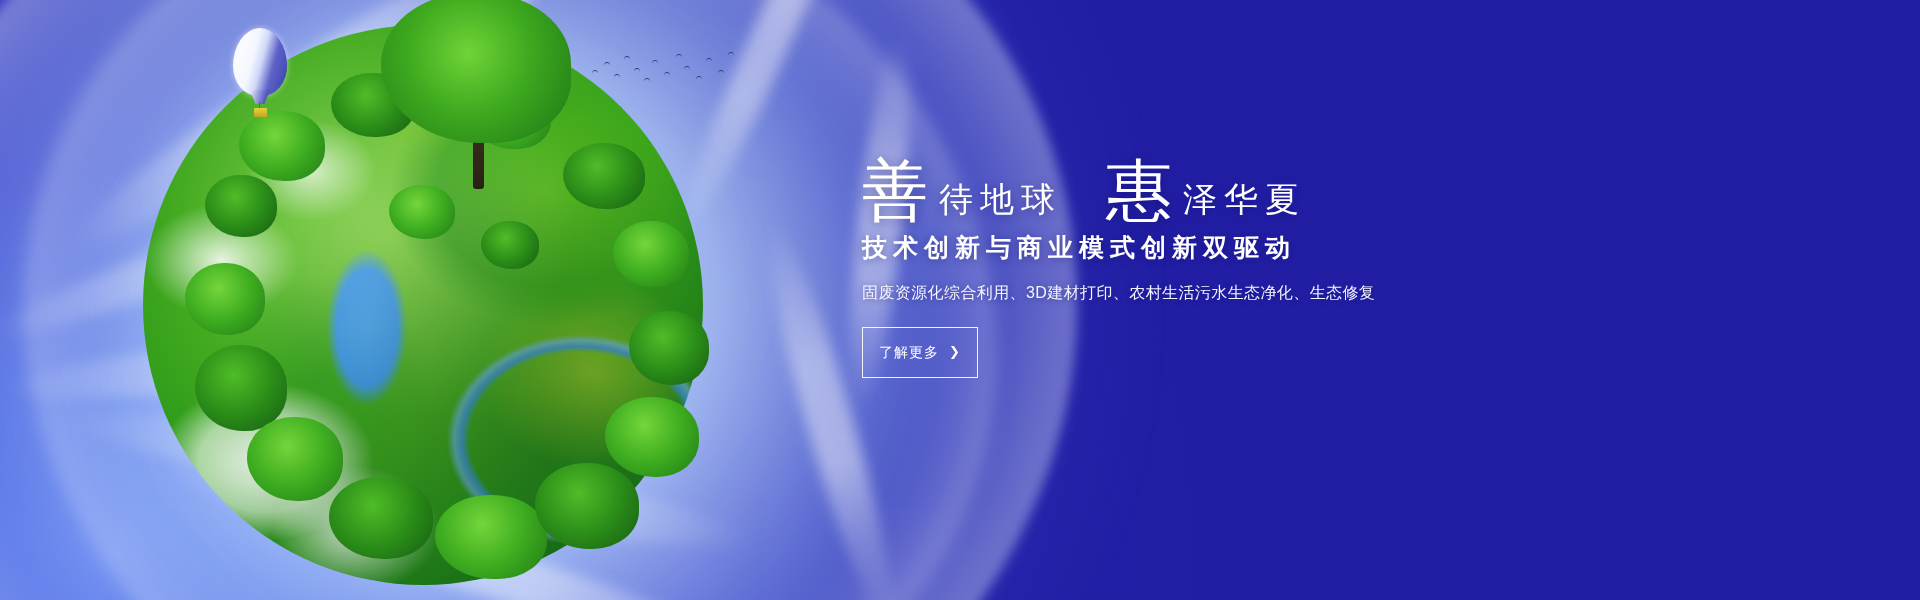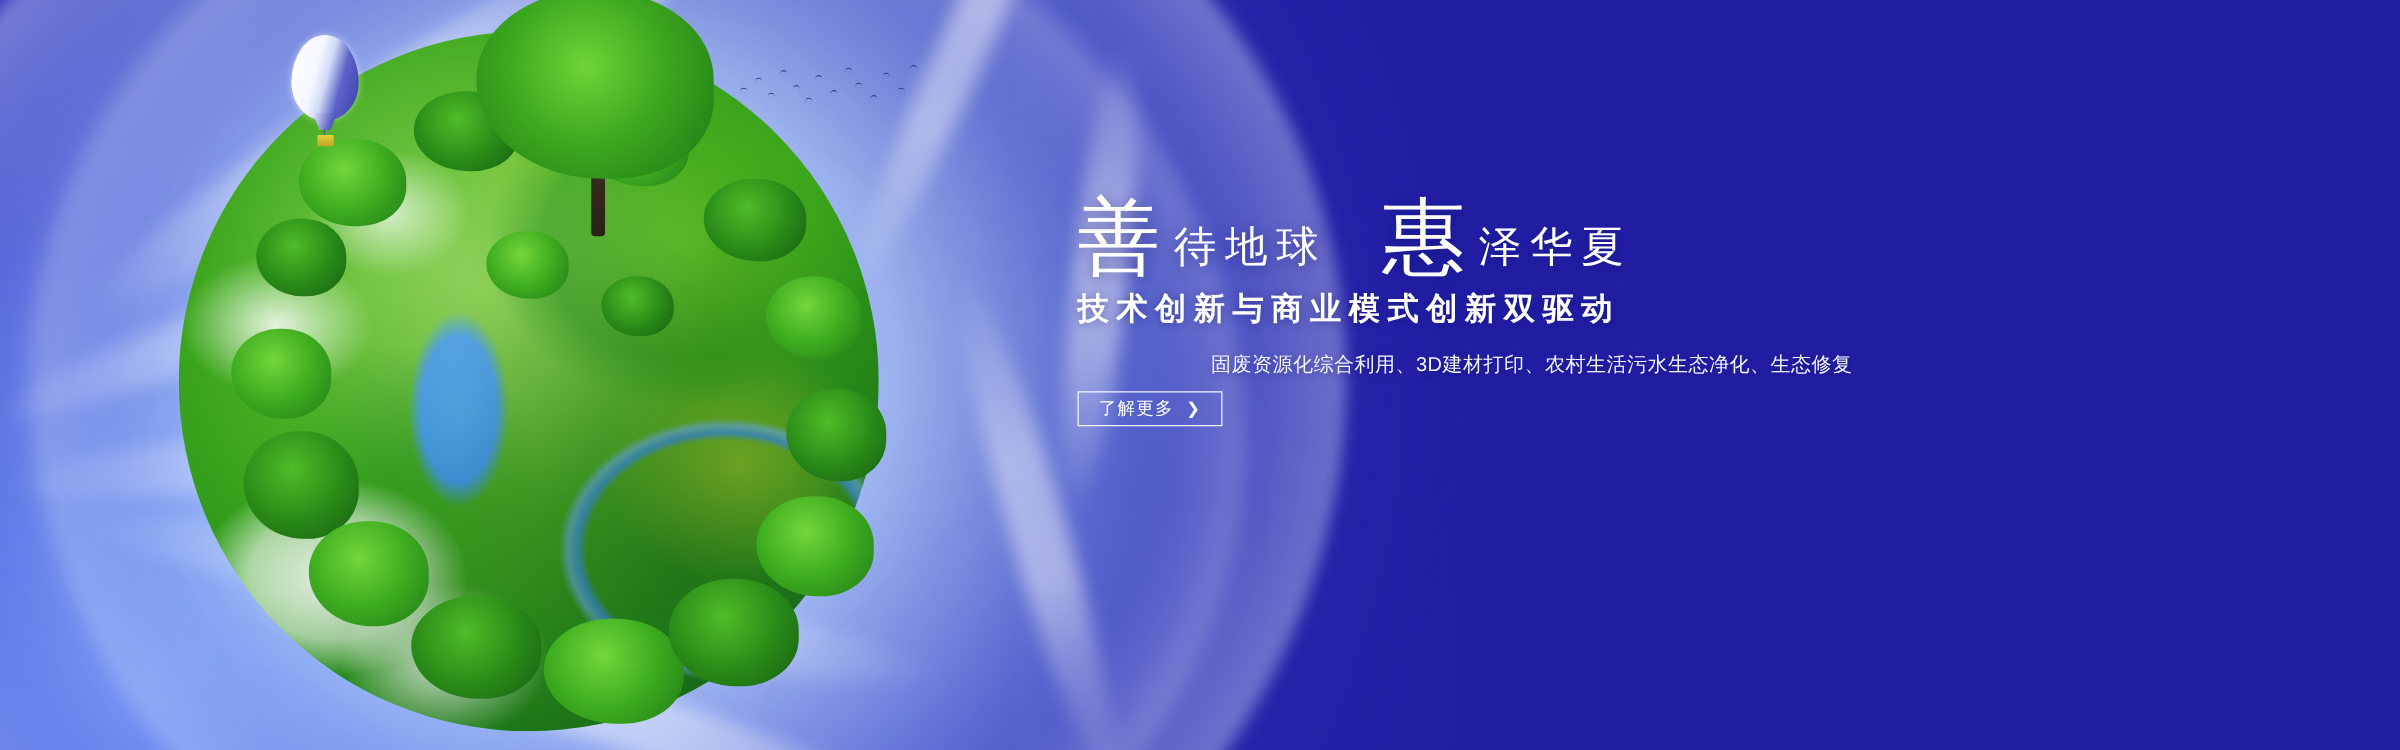--- a/index.html
+++ b/index.html
@@ -211,21 +211,21 @@
     font-family: "Liberation Serif", "DejaVu Serif", serif;
     font-size: 66px;
     line-height: 1;
     font-weight: 400;
     letter-spacing: 1px;
     text-shadow: 0 2px 12px rgba(10,10,90,0.45);
     position: relative;
     top: 2px;
   }
   .hl-small {
-    font-family: Liberation Serif, serif;
+    font-family: Liberation Sans, sans-serif;
     font-size: 34px;
     line-height: 1;
     font-weight: 400;
     letter-spacing: 7px;
     padding-left: 10px;
     position: relative;
     top: -6px;
     text-shadow: 0 2px 10px rgba(10,10,90,0.4);
   }
   .hl-gap { width: 44px; }
@@ -236,34 +236,33 @@
     letter-spacing: 6px;
     font-weight: 700;
     margin: 0 0 18px 0;
     white-space: nowrap;
     text-shadow: 0 1px 8px rgba(10,10,90,0.4);
   }
   .desc {
     font-size: 16px;
     line-height: 1.5;
     letter-spacing: 0.4px;
-    margin: 0 0 8px 0;
+    margin: 0 0 22px 0;
     white-space: nowrap;
     color: #f2f4ff;
     text-shadow: 0 1px 6px rgba(10,10,90,0.4);
-    text-align: right;
   }
   .cta {
     display: inline-flex;
     align-items: center;
     justify-content: center;
     gap: 10px;
     box-sizing: border-box;
     width: 116px;
-    height: 28px;
+    height: 51px;
     border: 1px solid rgba(255,255,255,0.92);
     background: transparent;
     color: #ffffff;
     font-family: inherit;
     font-size: 14px;
     letter-spacing: 1px;
     cursor: pointer;
     padding: 0;
   }
   .cta .chev {

